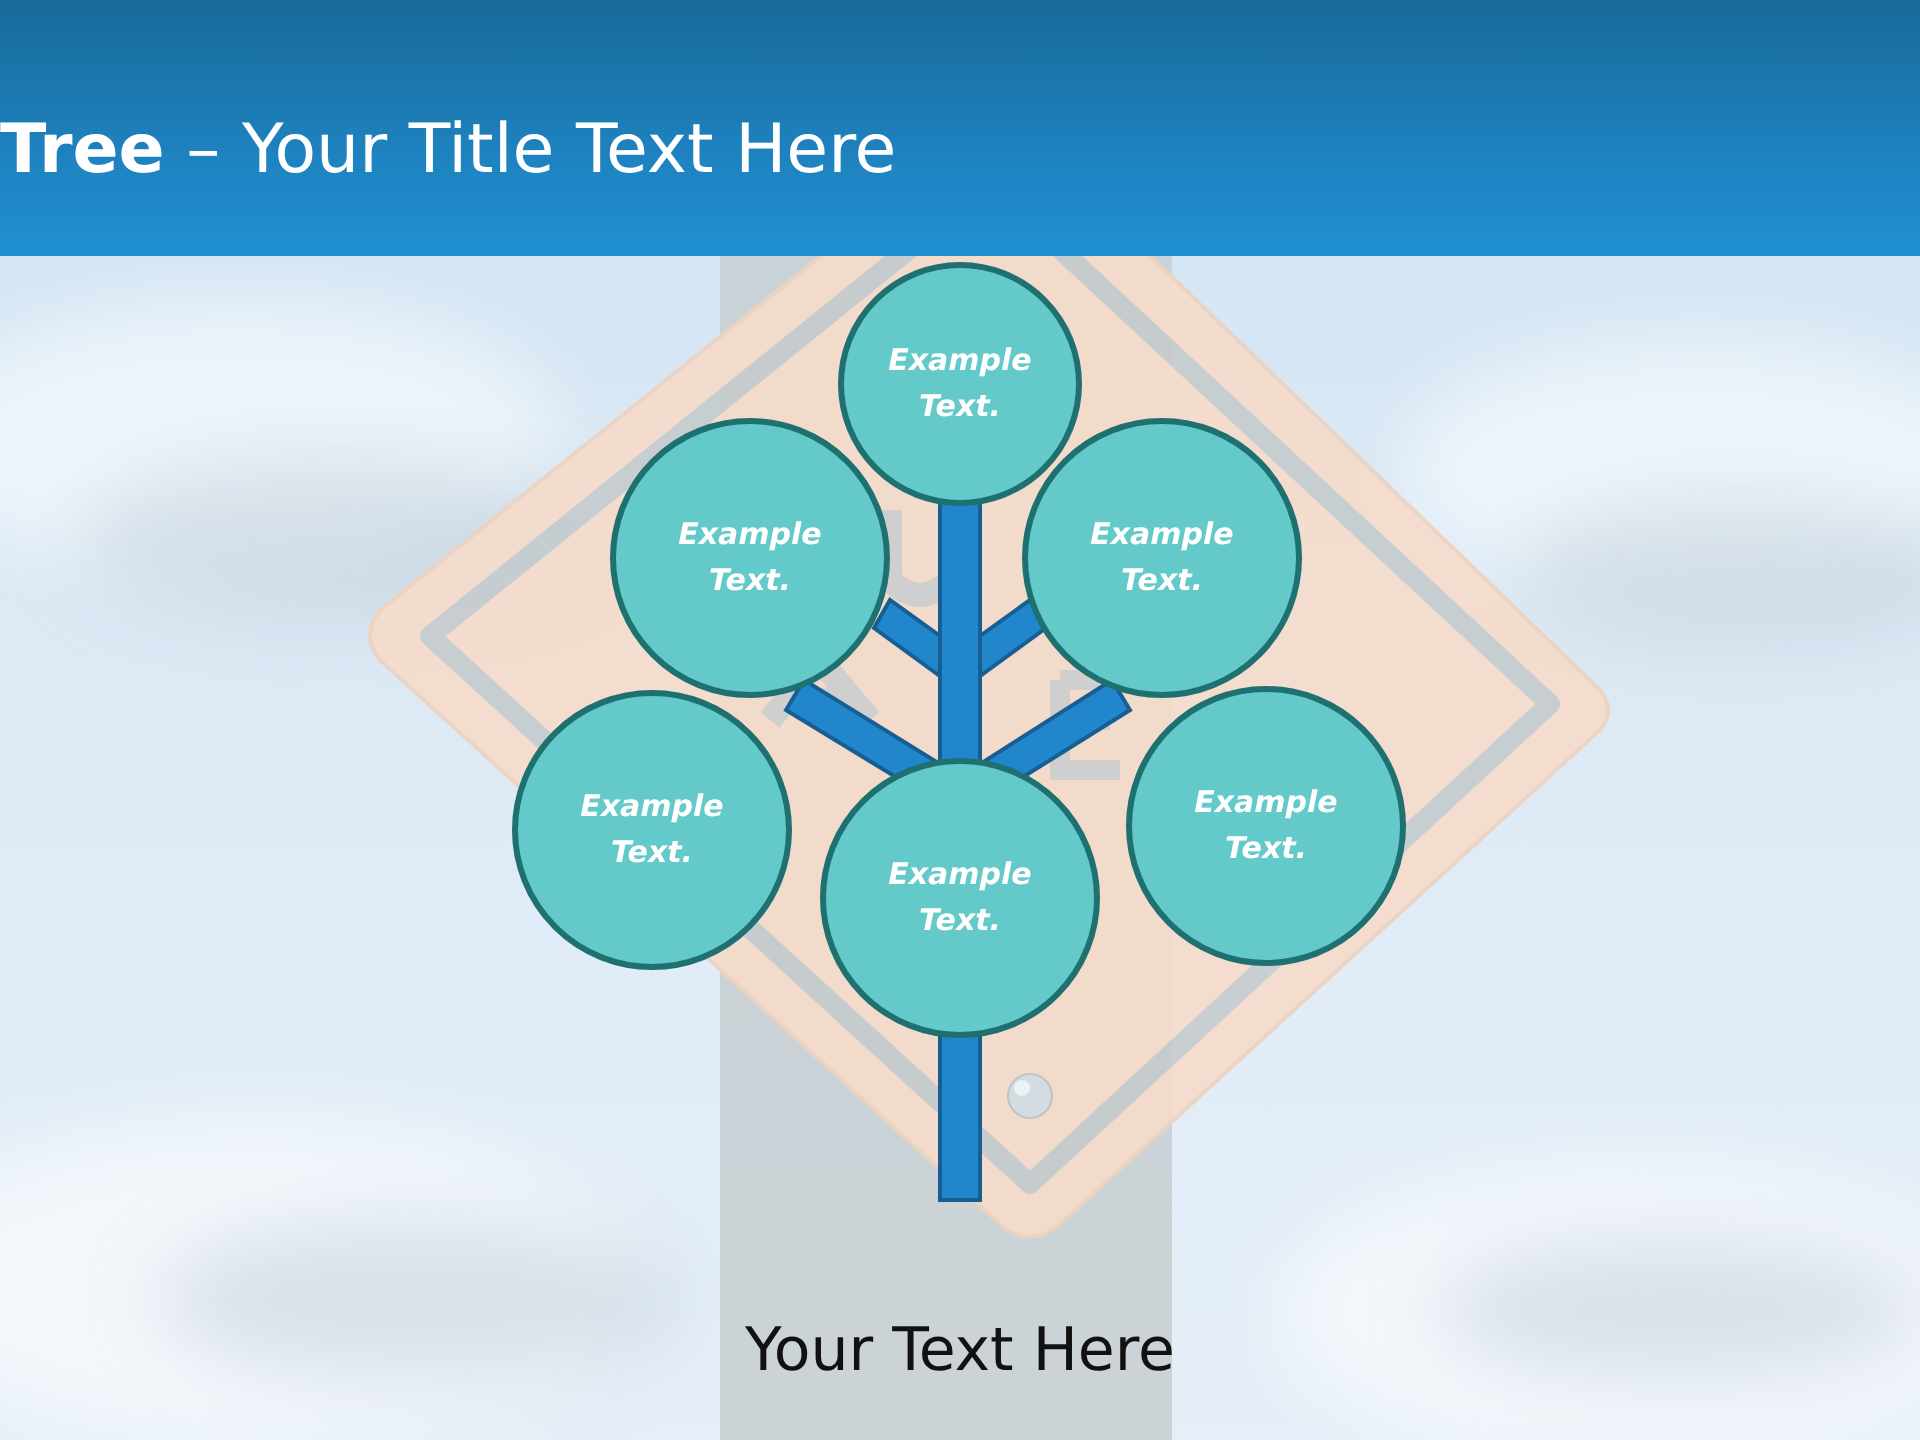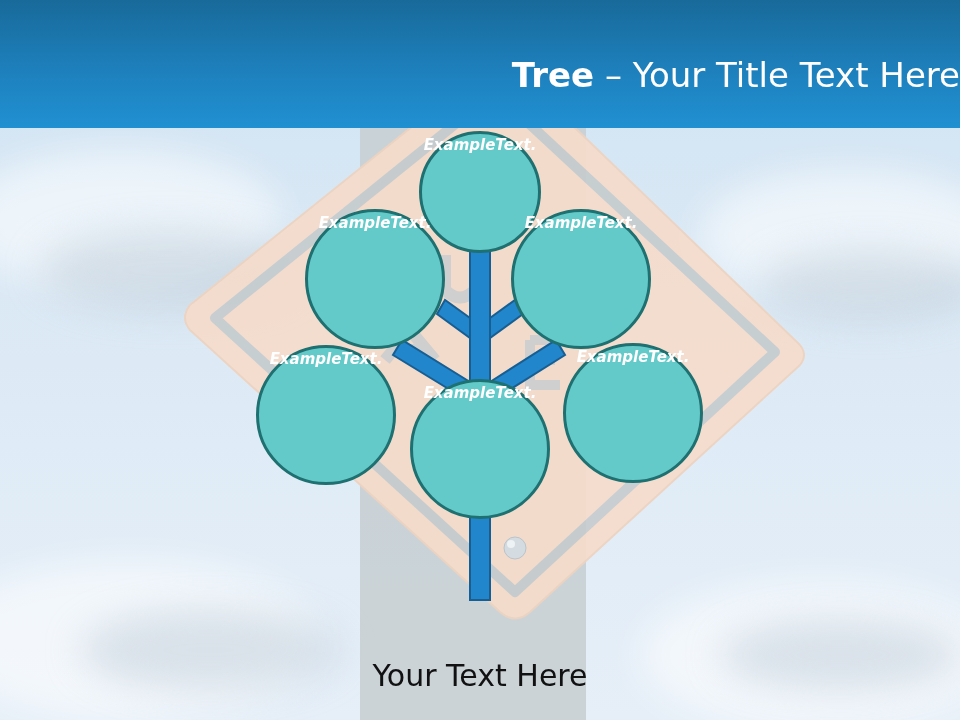--- a/index.html
+++ b/index.html
@@ -4,27 +4,27 @@
 <style>
   html, body { margin:0; padding:0; }
   body { width:960px; height:720px; overflow:hidden; position:relative;
          font-family:"Liberation Sans", sans-serif; }
   .slide { position:absolute; left:0; top:0; width:960px; height:720px; overflow:hidden;
            background: linear-gradient(180deg, #cfe3f3 0%, #dbe9f5 40%, #e6eff8 100%); }
   .cloud { position:absolute; border-radius:50%; background:rgba(255,255,255,0.55); filter:blur(18px); }
   .cloud.g { background:rgba(170,185,200,0.35); }
   .header { position:absolute; left:0; top:0; width:960px; height:128px;
             background: linear-gradient(180deg, #186a9a 0%, #1e82bf 60%, #2090d2 100%); }
-  .title { position:absolute; left:0; top:52px; width:960px; text-align:right; color:#ffffff;
+  .title { position:absolute; left:0; top:52px; width:960px; text-align:left; color:#ffffff;
            font-size:34px; line-height:46px; font-family:"DejaVu Sans", sans-serif; }
   .title b { font-weight:bold; }
   .art { position:absolute; left:0; top:0; width:960px; height:720px; }
   .node { position:absolute; width:118px; height:118px; border-radius:50%;
           background:#64c9c9; border:3px solid #1f7070; box-sizing:border-box;
-          display:flex; flex-direction:row; justify-content:center;
+          display:flex; flex-direction:column; justify-content:center;
           color:#ffffff; font-style:italic; font-weight:bold; font-size:15px; line-height:23px;
           font-family:"DejaVu Sans", sans-serif; text-align:center; }
   .node.big { width:140px; height:140px; }
   .caption { position:absolute; left:330px; top:624px; width:300px; text-align:center;
              font-size:30px; line-height:40px; color:#111111; font-family:"DejaVu Sans", sans-serif;margin-top:32px; }
 </style>
 </head>
 <body>
 
 <div class="slide">

